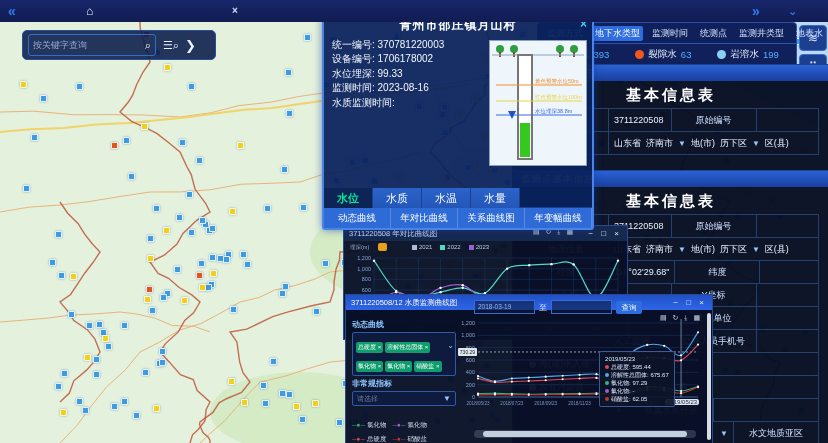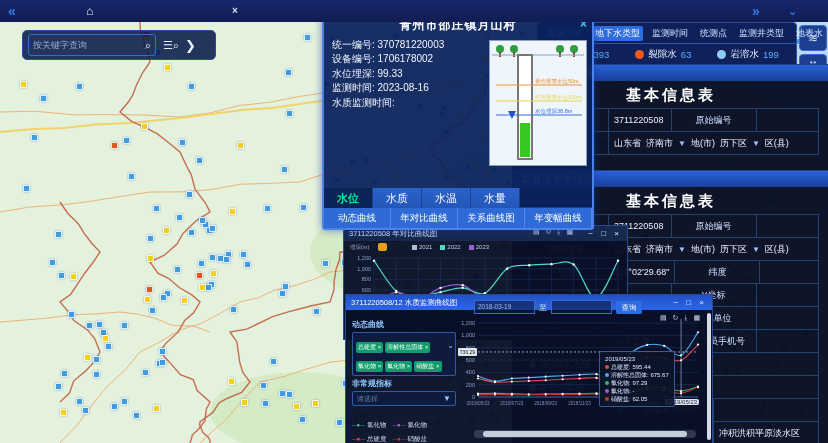--- a/index.html
+++ b/index.html
@@ -564,21 +564,20 @@
           <span class="chev-dn">▼</span>
         </div>
         <div class="tcell tlabel">所属水系分区</div>
         <div class="tcell tval"></div>
       </div>
       <div class="trow">
         <div class="tcell tval" style="justify-content: flex-end;"> 
           <span class="chev-dn">▼</span>
         </div>
         <div class="tcell tlabel">水文地质亚区</div>
-        <div class="tcell tval">冲积洪积平原淡水区</div>
       </div>
     </div>
 </div>
 
 <div id="win1" class="abs cwin" style="left:343px;top:225px;width:283px;height:113px">
   <div class="ctbar">
     <span class="ctitle">3711220508 年对比曲线图</span>
     <span class="cctrl">− □ ×</span>
   </div>
   <span class="axlab">埋深(m)</span>

